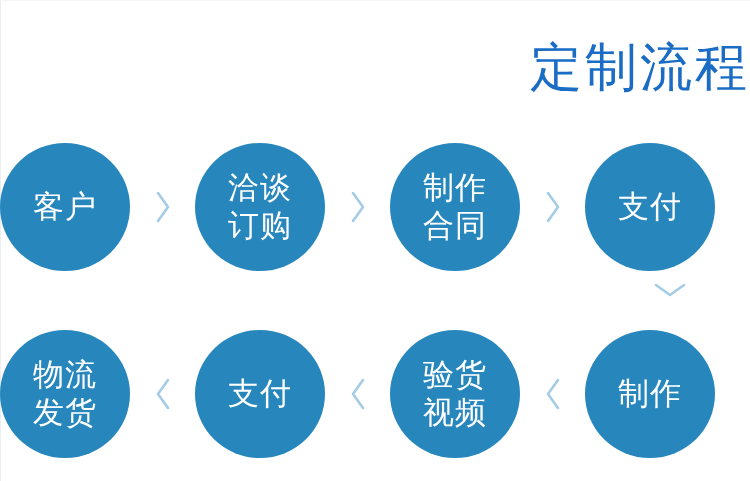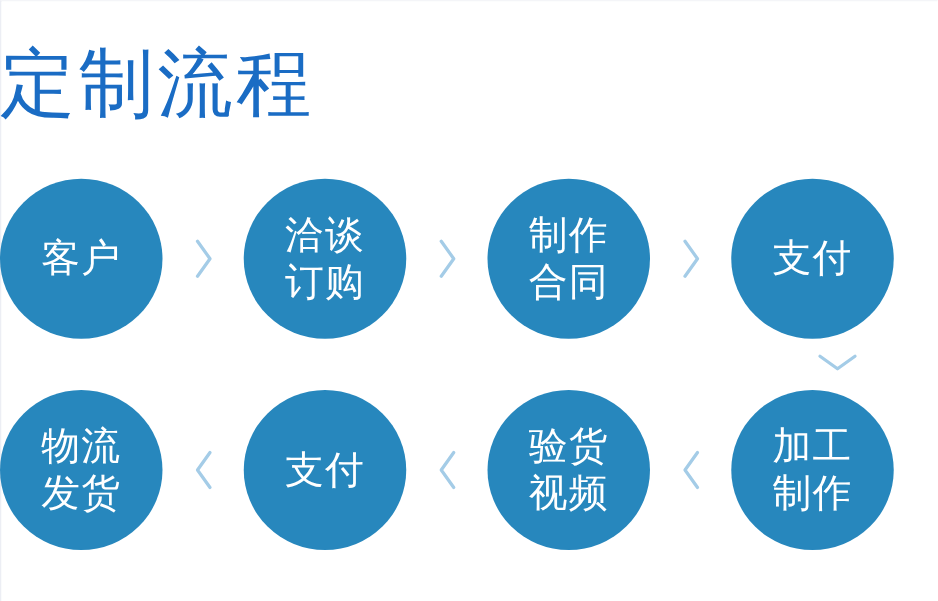--- a/index.html
+++ b/index.html
@@ -31,41 +31,41 @@
     width: 750px;
     height: 481px;
   }
 
   
   .title {
     position: absolute;
     top: 28px;
     left: 0;
     width: 750px;
-    text-align: left;
-    font-size: 60px;
+    text-align: right;
+    font-size: 52px;
     line-height: 78px;
     letter-spacing: 3px;
     color: #1a6cc4;
     font-weight: 400;
     white-space: nowrap;
   }
 
   
   .row {
     position: absolute;
     left: 0;
     width: 606px;
     height: 130px;
     display: flex;
     align-items: flex-start;
     justify-content: flex-start;
   }
   .row-top    { top: 143px; }
-  .row-bottom { top: 312px; }
+  .row-bottom { top: 330px; }
 
   
   .node {
     position: relative;
     width: 130px;
     height: 128px;
     flex: 0 0 130px;
     border-radius: 50%;
     background: #2787bd;
     display: flex;
@@ -204,19 +204,18 @@
 
     <div class="connector">
       <span>
         <svg width="18" height="34" viewBox="0 0 18 34">
           <polyline class="chev" points="14,3 4,17 14,31"></polyline>
         </svg>
       </span>
     </div>
 
     <div class="node">
-      <span class="node-line">加工</span>
       <span class="node-line">制作</span>
     </div>
 
   </div>
 
 </div>
 
 </body></html>

